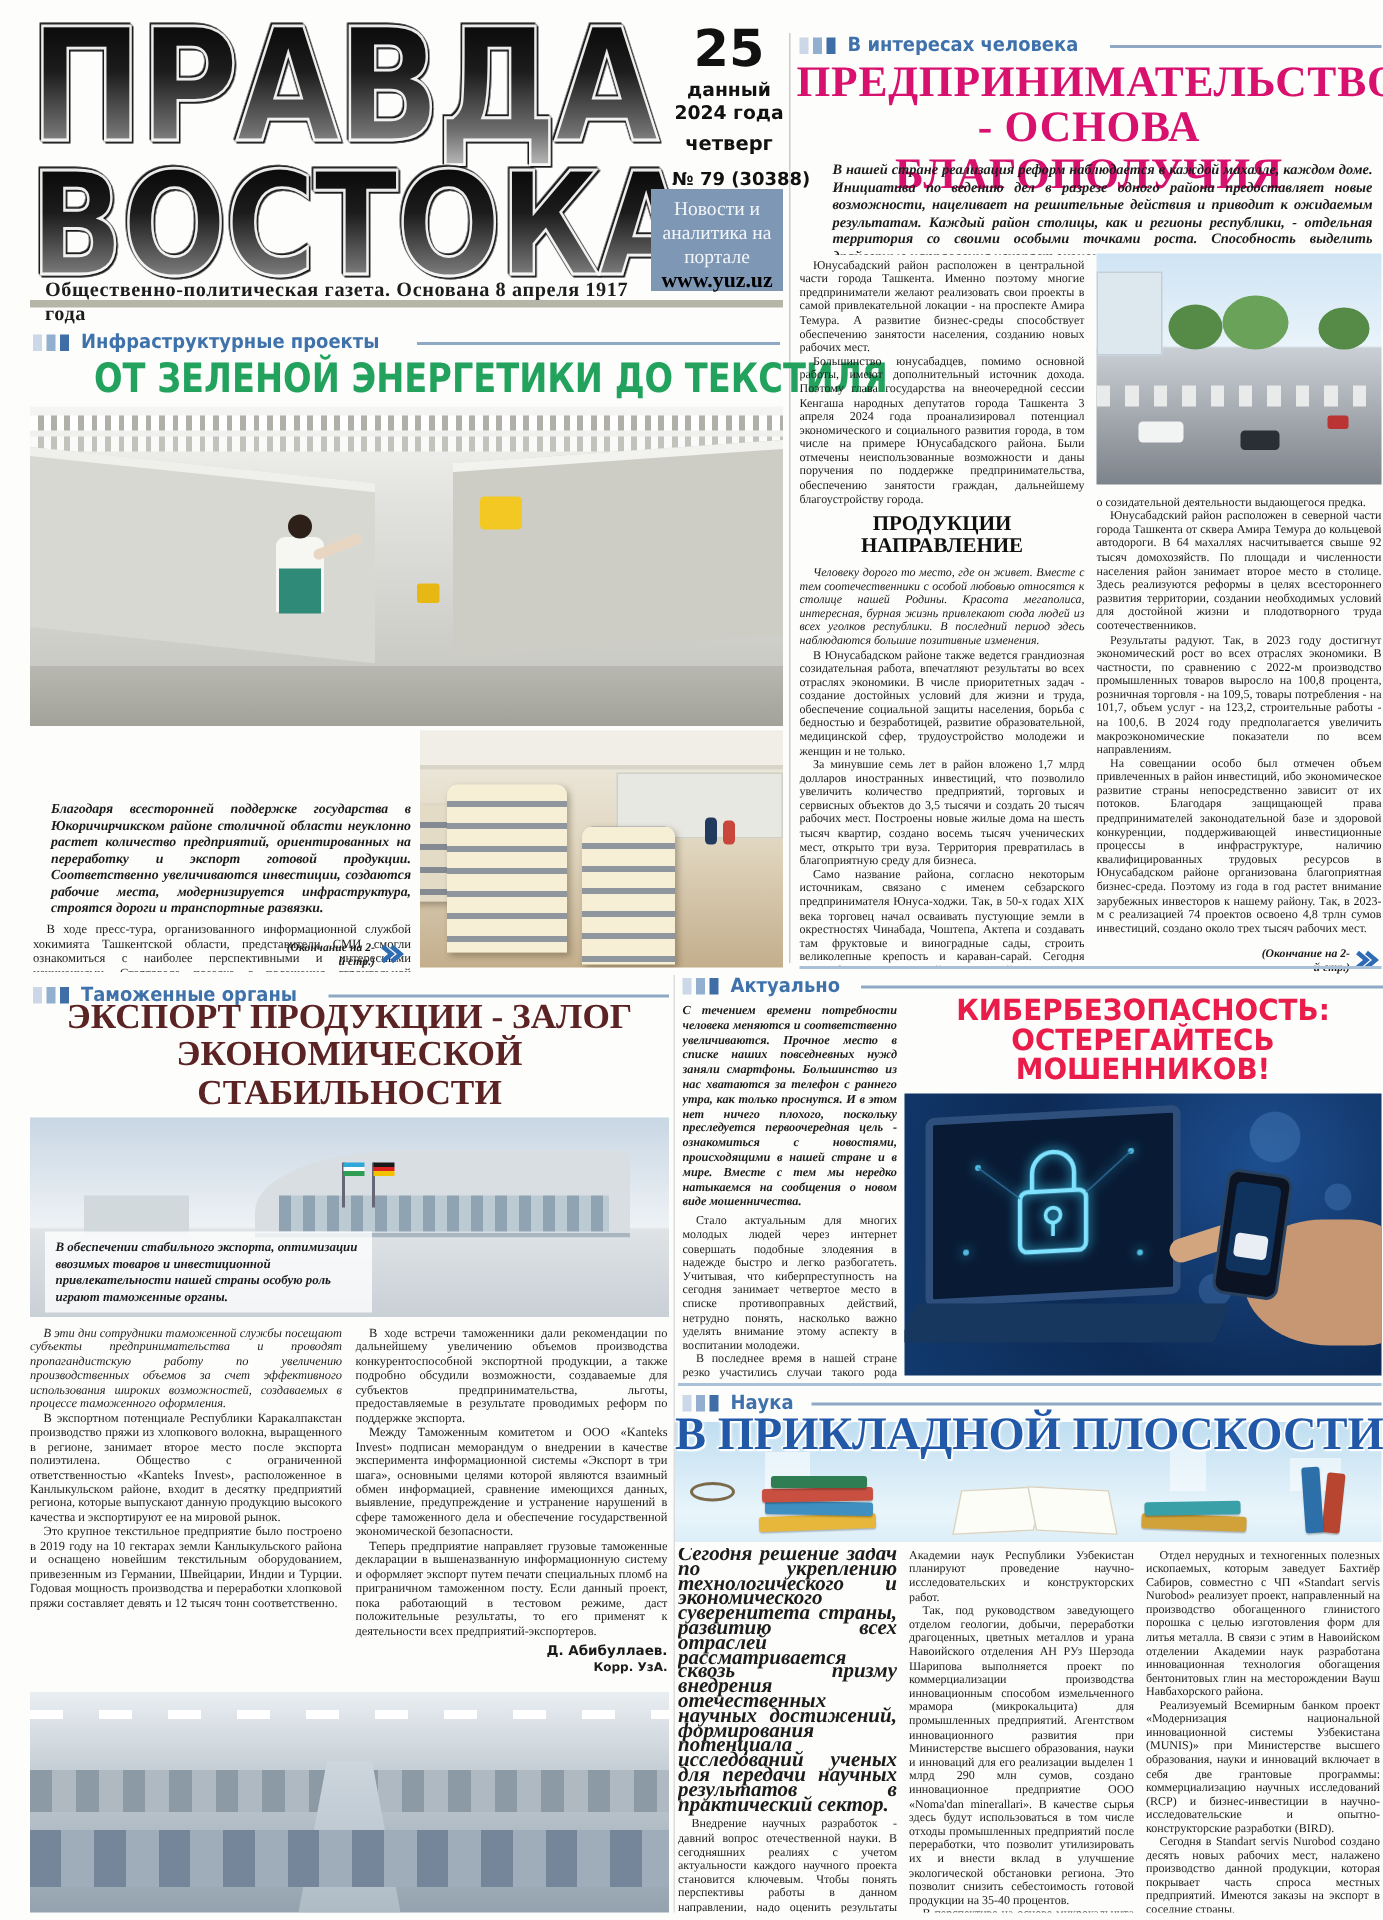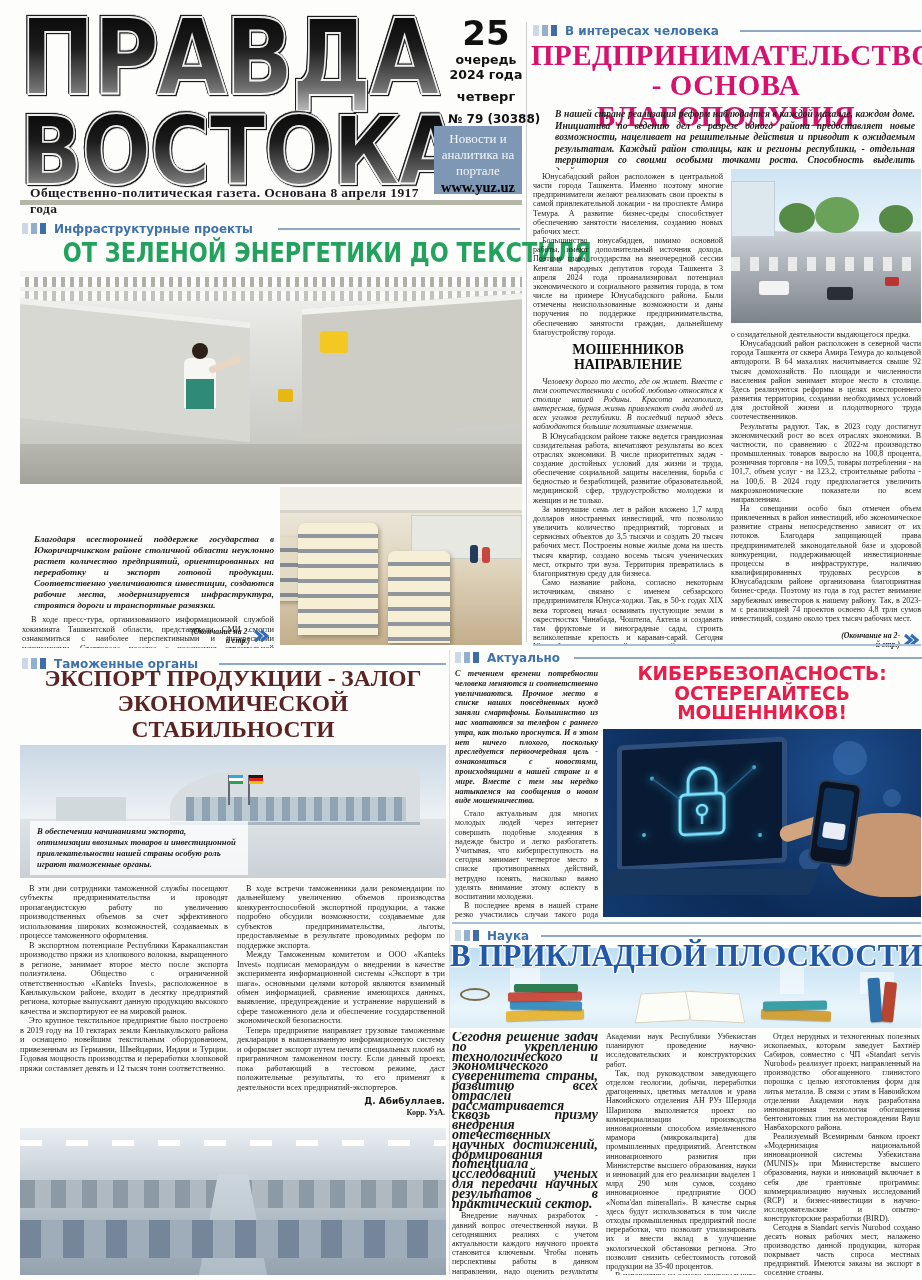--- a/index.html
+++ b/index.html
@@ -60,21 +60,21 @@
     margin:5px 0 4px; color:#101010; }
   
   .colbox { position:absolute; overflow:hidden; text-align:justify; }
   .colbox p { font-size:8.2px; line-height:9.3px; text-indent:9px; color:#1c1c1c; }
   .lead { font-weight:bold; font-style:italic; color:#141414; }
   .cont { display:flex; justify-content:flex-end; align-items:center; margin-top:5px; }
   .cont .txt { width:62px; font-style:italic; font-weight:bold; font-size:7.8px;
     line-height:1.2; text-align:right; margin-right:3px; }
   .byline { text-align:right; font-weight:bold; font-size:9px; line-height:1.25; margin-top:4px;
     font-family:"DejaVu Sans", sans-serif; }
-  .byline .role { font-size:8px;font-family:Liberation Serif, serif; }
+  .byline .role { font-size:8px; }
   
   .vline { position:absolute; width:1px; background:#cccccc; }
   .hline-blue { position:absolute; height:2px; background:#a8c0d8; }
   
   .photo { position:absolute; overflow:hidden; }
   .abs { position:absolute; }
   
   #photo-textile { left:20px; top:271px; width:502px; height:213px;
     background:linear-gradient(180deg,#f5f5f3 0%,#dddddad9 30%,#c2c2bc 100%); }
   .tp-bob { left:0; width:100%; height:10px;
@@ -175,21 +175,21 @@
 <div id="page">
 
   <div id="masthead">
     <div class="mast-line" id="mast-line1">ПРАВДА</div>
     <div class="mast-line" id="mast-line2">ВОСТОКА</div>
   </div>
   <div id="tagline">Общественно-политическая газета. Основана 8 апреля 1917 года</div>
 
   <div id="date-block">
     <div id="date-day">25</div>
-    <div id="date-month">очередь</div>
+    <div id="date-month">данный</div>
     <div id="date-year">2024 года</div>
     <div id="date-weekday">четверг</div>
     <div id="issue-number">№ 79 (30388)</div>
   </div>
 
   <div id="portal-box">
     <span>Новости и аналитика на портале</span><br>
     <span id="portal-url">www.yuz.uz</span>
   </div>
 
@@ -251,21 +251,21 @@
   </div>
   <div id="headline-business">ПРЕДПРИНИМАТЕЛЬСТВО - ОСНОВА БЛАГОПОЛУЧИЯ</div>
 
   <div class="colbox lead-block" id="business-lead" style="left:543px; top:108px; width:372px; height:62px;">
     <p style="font-size:9.6px; line-height:11.6px;">В нашей стране реализация реформ наблюдается в каждой махалле, каждом доме. Инициатива по ведению дел в разрезе одного района предоставляет новые возможности, нацеливает на решительные действия и приводит к ожидаемым результатам. Каждый район столицы, как и регионы республики, - отдельная территория со своими особыми точками роста. Способность выделить драйверные направления ускоряет экономическое развитие.</p>
   </div>
 
   <div class="colbox" style="left:533px; top:172px; width:190px; height:474px;">
     <p style="font-size:8px; line-height:9.15px;">Юнусабадский район расположен в центральной части города Ташкента. Именно поэтому многие предприниматели желают реализовать свои проекты в самой привлекательной локации - на проспекте Амира Темура. А развитие бизнес-среды способствует обеспечению занятости населения, созданию новых рабочих мест.</p>
     <p style="font-size:8px; line-height:9.15px;">Большинство юнусабадцев, помимо основной работы, имеют дополнительный источник дохода. Поэтому глава государства на внеочередной сессии Кенгаша народных депутатов города Ташкента 3 апреля 2024 года проанализировал потенциал экономического и социального развития города, в том числе на примере Юнусабадского района. Были отмечены неиспользованные возможности и даны поручения по поддержке предпринимательства, обеспечению занятости граждан, дальнейшему благоустройству города.</p>
-    <div class="subhead">МОШЕННИКОВ НАПРАВЛЕНИЕ</div>
+    <div class="subhead">ПРОДУКЦИИ НАПРАВЛЕНИЕ</div>
     <p style="font-size:8px; line-height:9.15px;font-style:italic;">Человеку дорого то место, где он живет. Вместе с тем соотечественники с особой любовью относятся к столице нашей Родины. Красота мегаполиса, интересная, бурная жизнь привлекают сюда людей из всех уголков республики. В последний период здесь наблюдаются большие позитивные изменения.</p>
     <p style="font-size:8px; line-height:9.15px;">В Юнусабадском районе также ведется грандиозная созидательная работа, впечатляют результаты во всех отраслях экономики. В числе приоритетных задач - создание достойных условий для жизни и труда, обеспечение социальной защиты населения, борьба с бедностью и безработицей, развитие образовательной, медицинской сфер, трудоустройство молодежи и женщин и не только.</p>
     <p style="font-size:8px; line-height:9.15px;">За минувшие семь лет в район вложено 1,7 млрд долларов иностранных инвестиций, что позволило увеличить количество предприятий, торговых и сервисных объектов до 3,5 тысячи и создать 20 тысяч рабочих мест. Построены новые жилые дома на шесть тысяч квартир, создано восемь тысяч ученических мест, открыто три вуза. Территория превратилась в благоприятную среду для бизнеса.</p>
     <p style="font-size:8px; line-height:9.15px;">Само название района, согласно некоторым источникам, связано с именем себзарского предпринимателя Юнуса-ходжи. Так, в 50-х годах XIX века торговец начал осваивать пустующие земли в окрестностях Чинабада, Чоштепа, Актепа и создавать там фруктовые и виноградные сады, строить великолепные крепость и караван-сарай. Сегодня Юнусабад и находящийся на этой территории археологический памятник - городище Актепа-Юнусабад напоминают</p>
   </div>
 
   <div id="photo-street" class="photo">
     <div class="abs st-bld"></div>
     <div class="abs st-tree st-t1"></div>
     <div class="abs st-tree st-t2"></div>
@@ -300,25 +300,25 @@
   <div id="headline-customs">ЭКСПОРТ ПРОДУКЦИИ - ЗАЛОГ ЭКОНОМИЧЕСКОЙ СТАБИЛЬНОСТИ</div>
 
   <div id="photo-customs" class="photo">
     <div class="abs cu-bld"></div>
     <div class="abs cu-glass"></div>
     <div class="abs cu-small"></div>
     <div class="abs cu-pole" style="left:208px;"></div>
     <div class="abs cu-pole" style="left:228px;"></div>
     <div class="abs flag" style="left:209px; background:linear-gradient(180deg,#2ea8d8 33%,#ffffff 33% 66%,#2f9e52 66%);"></div>
     <div class="abs flag" style="left:229px; background:linear-gradient(180deg,#1a1a1a 33%,#d22 33% 66%,#f2c200 66%);"></div>
-    <div class="cu-caption">В обеспечении начинаниями экспорта, оптимизации ввозимых товаров и инвестиционной привлекательности нашей страны особую роль играют таможенные органы.</div>
+    <div class="cu-caption">В обеспечении стабильного экспорта, оптимизации ввозимых товаров и инвестиционной привлекательности нашей страны особую роль играют таможенные органы.</div>
   </div>
 
   <div class="colbox" style="left:20px; top:884px; width:208px; height:238px;">
-    <p style="font-size:8.3px; line-height:9.45px;">В эти дни сотрудники таможенной службы посещают субъекты предпринимательства и проводят пропагандистскую работу по увеличению производственных объемов за счет эффективного использования широких возможностей, создаваемых в процессе таможенного оформления.</p>
+    <p style="font-size:8.3px; line-height:9.45px;font-style:italic;">В эти дни сотрудники таможенной службы посещают субъекты предпринимательства и проводят пропагандистскую работу по увеличению производственных объемов за счет эффективного использования широких возможностей, создаваемых в процессе таможенного оформления.</p>
     <p style="font-size:8.3px; line-height:9.45px;">В экспортном потенциале Республики Каракалпакстан производство пряжи из хлопкового волокна, выращенного в регионе, занимает второе место после экспорта полиэтилена. Общество с ограниченной ответственностью «Kanteks Invest», расположенное в Канлыкульском районе, входит в десятку предприятий региона, которые выпускают данную продукцию высокого качества и экспортируют ее на мировой рынок.</p>
     <p style="font-size:8.3px; line-height:9.45px;">Это крупное текстильное предприятие было построено в 2019 году на 10 гектарах земли Канлыкульского района и оснащено новейшим текстильным оборудованием, привезенным из Германии, Швейцарии, Индии и Турции. Годовая мощность производства и переработки хлопковой пряжи составляет девять и 12 тысяч тонн соответственно.</p>
   </div>
   <div class="colbox" style="left:237px; top:884px; width:208px; height:238px;">
     <p style="font-size:8.3px; line-height:9.45px;">В ходе встречи таможенники дали рекомендации по дальнейшему увеличению объемов производства конкурентоспособной экспортной продукции, а также подробно обсудили возможности, создаваемые для субъектов предпринимательства, льготы, предоставляемые в результате проводимых реформ по поддержке экспорта.</p>
     <p style="font-size:8.3px; line-height:9.45px;">Между Таможенным комитетом и ООО «Kanteks Invest» подписан меморандум о внедрении в качестве эксперимента информационной системы «Экспорт в три шага», основными целями которой являются взаимный обмен информацией, сравнение имеющихся данных, выявление, предупреждение и устранение нарушений в сфере таможенного дела и обеспечение государственной экономической безопасности.</p>
     <p style="font-size:8.3px; line-height:9.45px;">Теперь предприятие направляет грузовые таможенные декларации в вышеназванную информационную систему и оформляет экспорт путем печати специальных пломб на приграничном таможенном посту. Если данный проект, пока работающий в тестовом режиме, даст положительные результаты, то его применят к деятельности всех предприятий-экспортеров.</p>
     <div class="byline">
       <span>Д. Абибуллаев.</span><br>
       <span class="role">Корр. УзА.</span>

